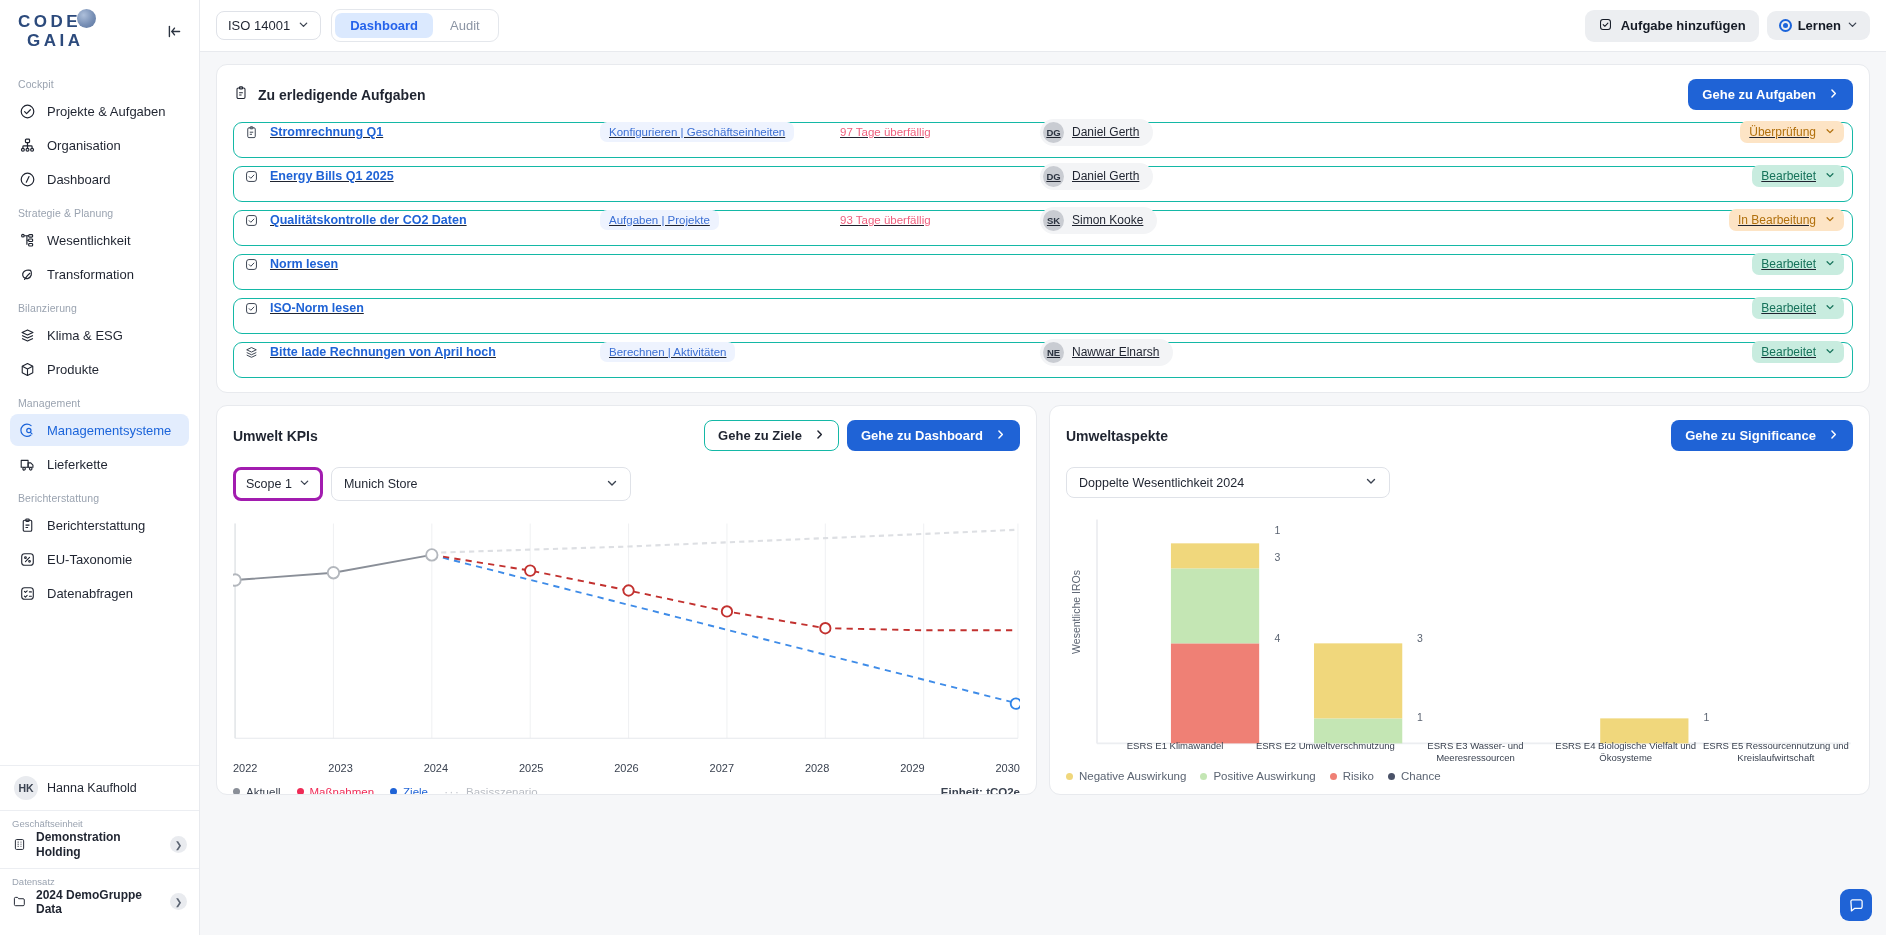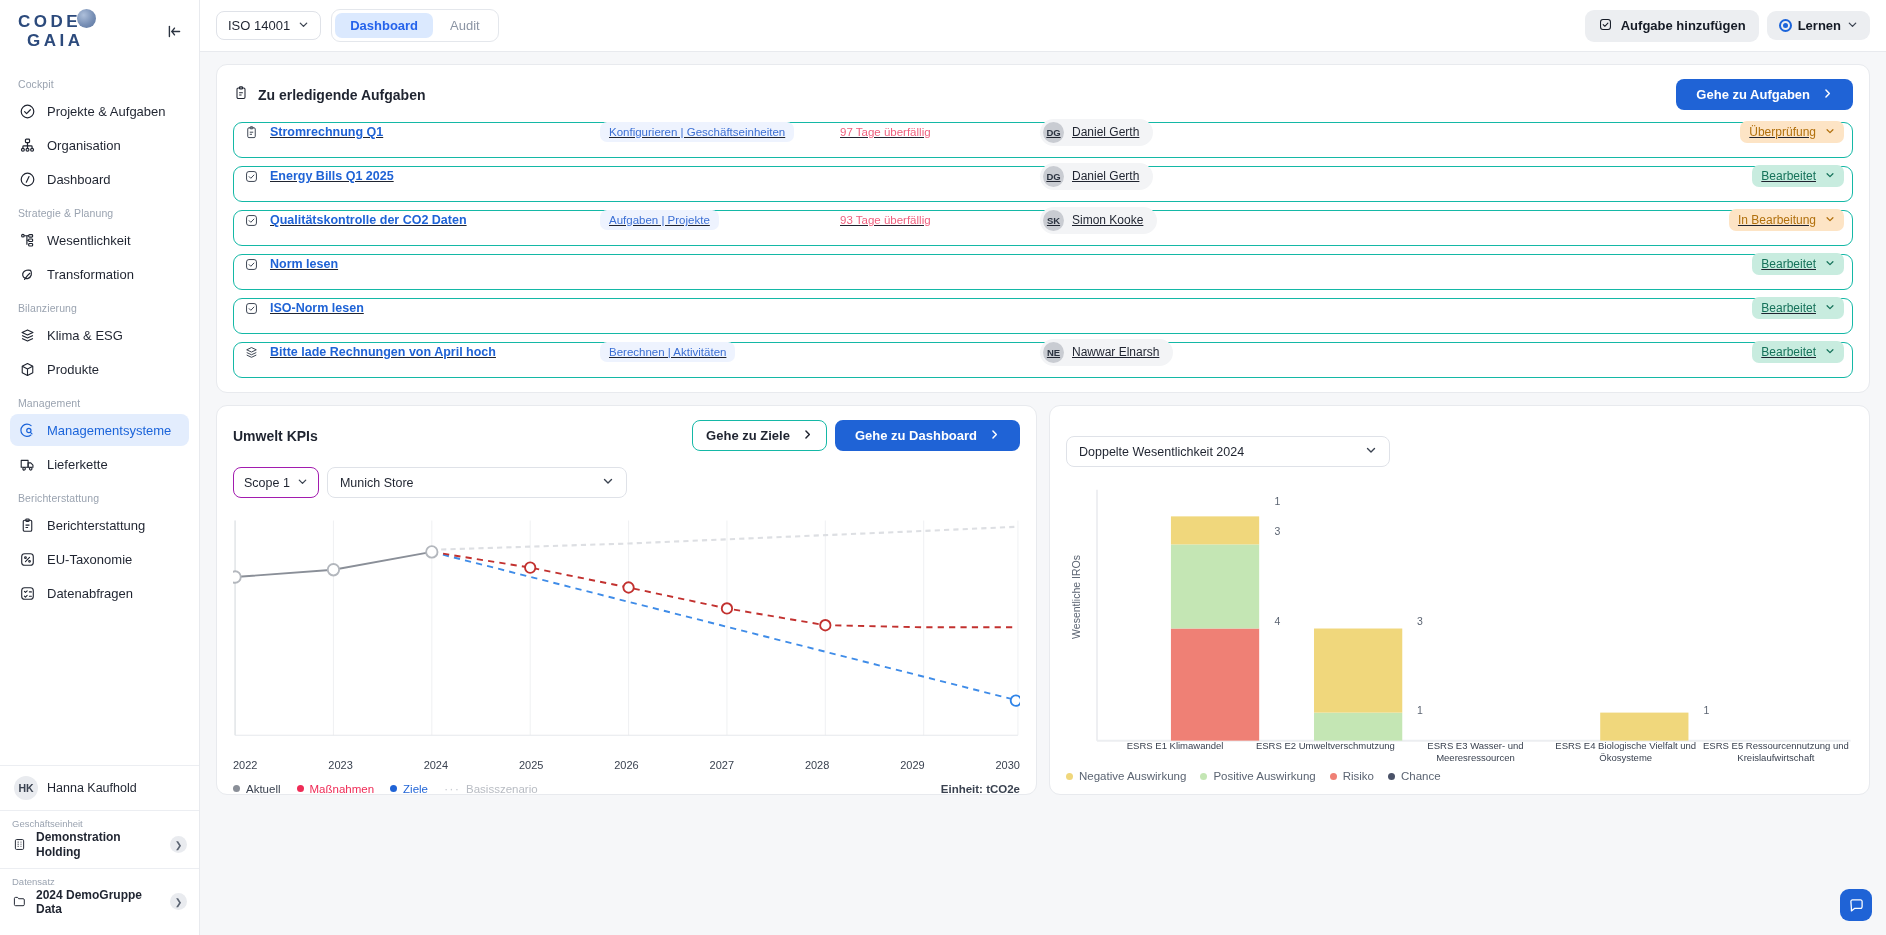--- a/index.html
+++ b/index.html
@@ -106,21 +106,21 @@
   .content { flex: 1; overflow: hidden; padding: 12px 16px 0 16px; }
 
   .card { background: #fff; border: 1px solid #e8eaee; border-radius: 11px; }
 
   
   .tasks-card { padding: 14px 16px 14px 16px; }
   .tasks-head { display: flex; align-items: center; margin-bottom: 12px; }
   .tasks-title { display: flex; align-items: center; gap: 9px; font-size: 14px; font-weight: 700; color: #1f2430; }
   .btn-primary {
     margin-left: auto; background: #1f63d6; color: #fff; border-radius: 8px;
-    padding: 8px 20px; font-size: 13px; font-weight: 700; display: flex;
+    padding: 8px 14px; font-size: 13px; font-weight: 700; display: flex;
     align-items: center; gap: 12px; cursor: pointer;
   }
   .task-row {
     display: flex; align-items: center; border: 1px solid #14b8a6; border-radius: 9px;
     height: 36px; padding: 0 8px 16px 10px; margin-bottom: 8px; background: #fff; text-decoration: underline;
   }
   .task-row:last-child { margin-bottom: 0; }
   .task-ic { width: 17px; flex: 0 0 17px; color: #3a4250; display: flex; align-items: center; }
   .task-ic svg { width: 15px; height: 15px; }
   .task-name {
@@ -153,21 +153,21 @@
   .panel { flex: 1; padding: 14px 16px 12px 16px; display: flex; flex-direction: column; overflow: hidden; }
   .panel-head { display: flex; align-items: center; }
   .panel-title { font-size: 14px; font-weight: 700; }
   .panel-actions { margin-left: auto; display: flex; gap: 8px; }
   .btn-outline {
     background: #fff; border: 1px solid #14b8a6; border-radius: 8px; padding: 7px 13px;
     font-size: 13px; font-weight: 700; color: #1f2430; display: flex; align-items: center; gap: 12px; cursor: pointer;
   }
   .filters { display: flex; gap: 8px; margin-top: 16px; }
   .sel-small {
-    border: 1px solid #a21caf; border-radius: 8px; padding: 7px 10px; font-size: 12.5px;
+    border: 3px solid #a21caf; border-radius: 8px; padding: 7px 10px; font-size: 12.5px;
     display: flex; align-items: center; gap: 7px; background: #fff; cursor: pointer;
   }
   .sel-wide {
     border: 1px solid #dfe2e8; border-radius: 8px; padding: 7px 12px; font-size: 12.5px;
     display: flex; align-items: center; background: #fff; cursor: pointer;
   }
   .sel-wide .cv { margin-left: auto; color: #5b6472; }
 
   .chartbox { flex: 1; position: relative; margin-top: 12px; }
   .legend { display: flex; align-items: center; gap: 16px; font-size: 11.5px; padding-top: 4px; }
@@ -681,20 +681,31 @@
             </span>
             <span class="lg">
               <span style="color:#c8cbd1;letter-spacing:1px;font-size:13px">···</span>
               <span style="color:#b8bcc3">Basisszenario</span>
             </span>
             <span class="unit">Einheit: tCO2e</span>
           </div>
         </section>
 
         <section class="card panel">
+          <div class="panel-head">
+            <div class="panel-title">Umweltaspekte</div>
+            <div class="panel-actions">
+              <div class="btn-primary" style="margin-left:0">
+                <span>Gehe zu Significance</span>
+                <span><svg width="11" height="11" viewBox="0 0 12 12" fill="none" stroke="#ffffff" stroke-width="1.6" stroke-linecap="round" stroke-linejoin="round">
+                      <path d="M4.3 2.2L8 6l-3.7 3.8"></path>
+                    </svg></span>
+              </div>
+            </div>
+          </div>
 
           <div class="filters">
             <div class="sel-wide" style="width:324px">
               <span>Doppelte Wesentlichkeit 2024</span>
               <span class="cv"><svg width="12" height="12" viewBox="0 0 12 12" fill="none" stroke="#3a4250" stroke-width="1.4" stroke-linecap="round" stroke-linejoin="round">
                     <path d="M2.5 4.5L6 8l3.5-3.5"></path>
                   </svg></span>
             </div>
           </div>
 

